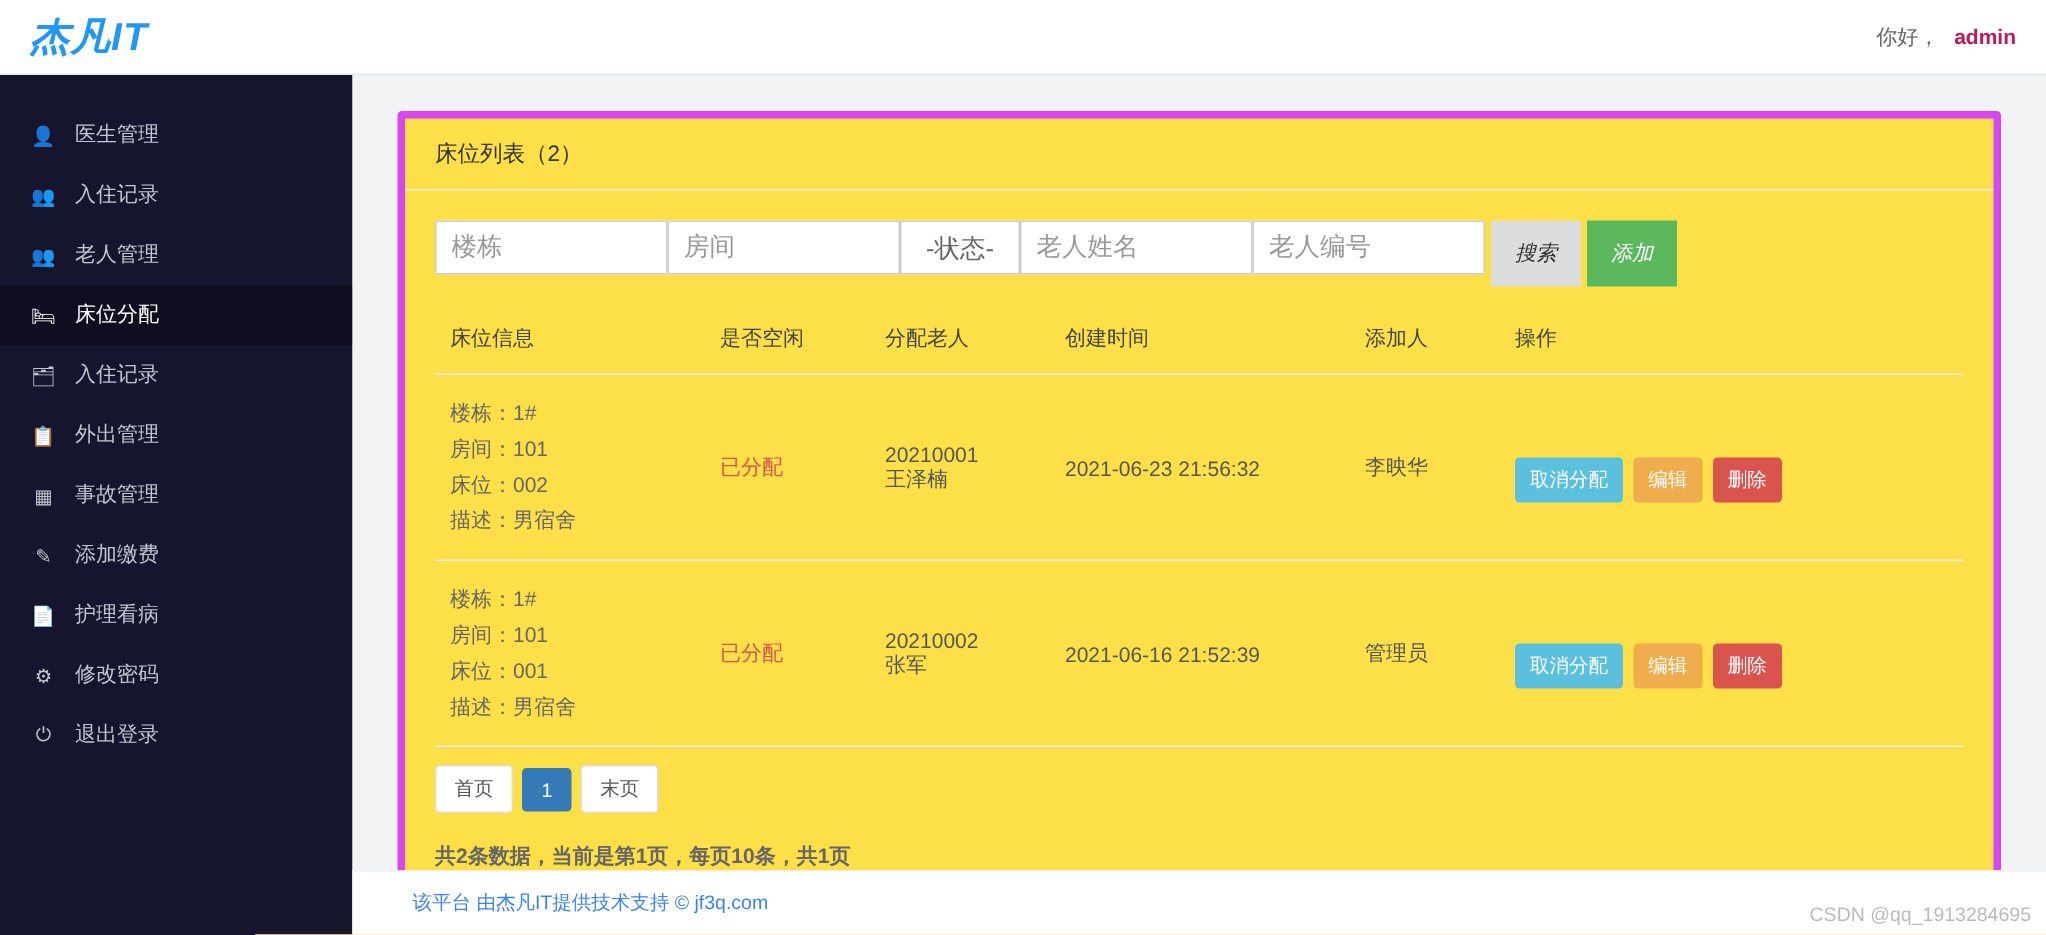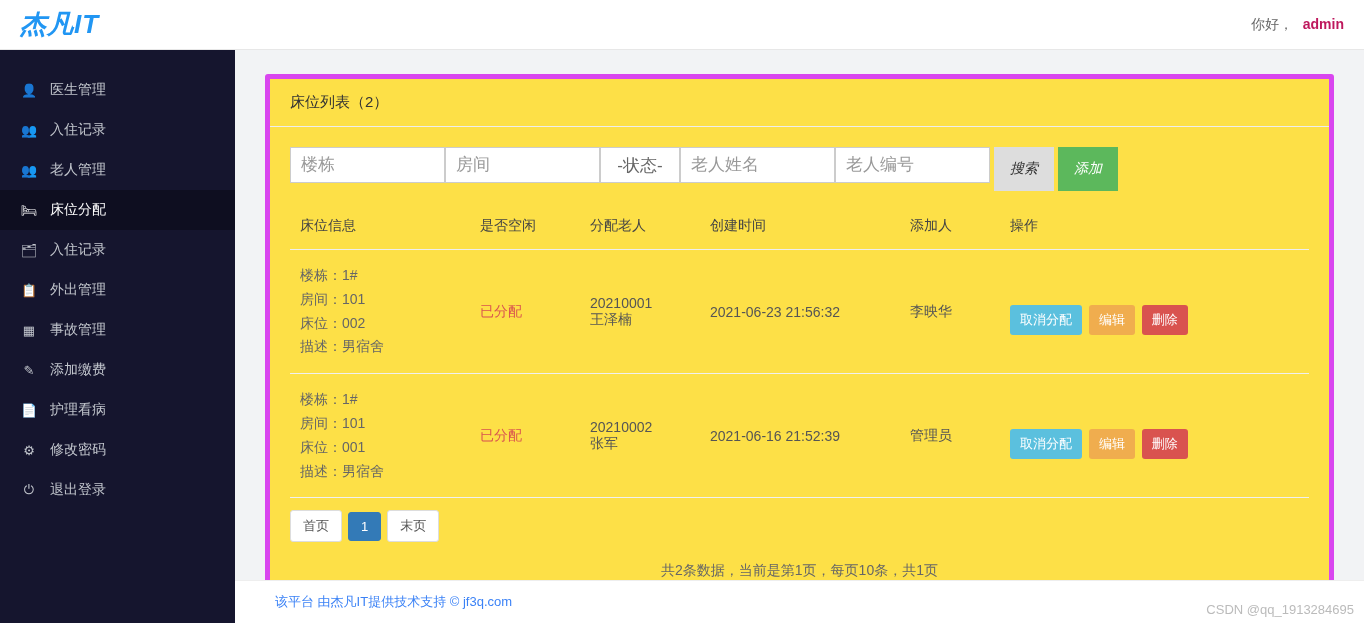--- a/index.html
+++ b/index.html
@@ -34,21 +34,21 @@
 tbody tr { border-bottom: 1px solid #f0f0f0; }
 .bedinfo { line-height: 1.7; color: #666; }
 .red { color: #d9534f; }
 .abtn { display: inline-block; padding: 6px 10px; border-radius: 3px; color: #fff; font-size: 13px; margin-right: 3px; cursor: pointer; margin-top: 16px; }
 .abtn-cancel { background: #5bc0de; }
 .abtn-edit { background: #f0ad4e; }
 .abtn-del { background: #d9534f; }
 .pagination { margin-top: 12px; display: flex; align-items: center; gap: 6px; }
 .pagination .pbtn { border: 1px solid #ddd; padding: 6px 12px; border-radius: 3px; background: #fff; cursor: pointer; color: #555; font-size: 13px; }
 .pagination .pbtn.active { background: #337ab7; color: #fff; border-color: #337ab7; }
-.summary { text-align: center; color: #666; margin-top: 20px; font-size: 14px; }
+.summary { color: #666; margin-top: 20px; font-size: 14px; font-weight: bold; }
 .footer { position: absolute; left: 235px; right: 0; bottom: 0; padding: 12px 40px; background: #fff; border-top: 1px solid #eee; color: #3b82f6; font-size: 13px; }
 .watermark { position: absolute; right: 10px; bottom: 6px; color: #bbb; font-size: 13px; pointer-events: none; }
 </style>
 </head>
 <body>
 
 <div class="topbar">
   <div class="logo">杰凡IT</div>
   <div class="greeting">
     <span>你好，</span>

